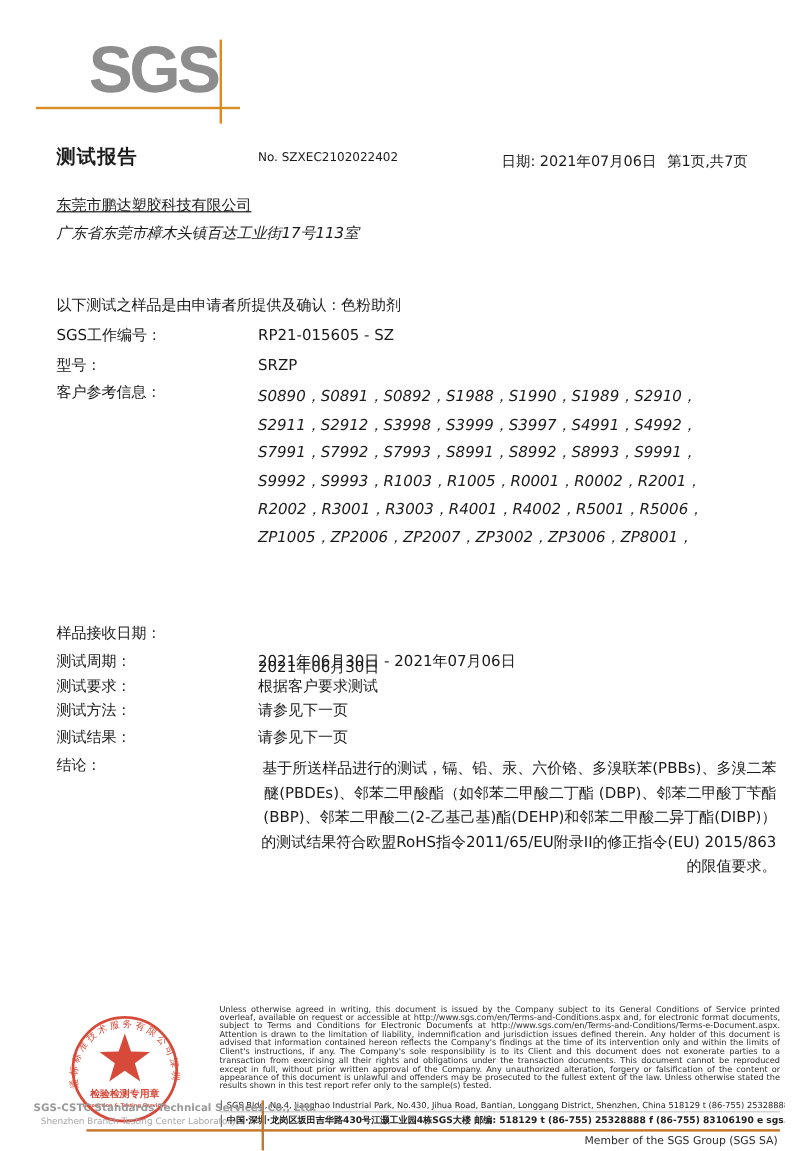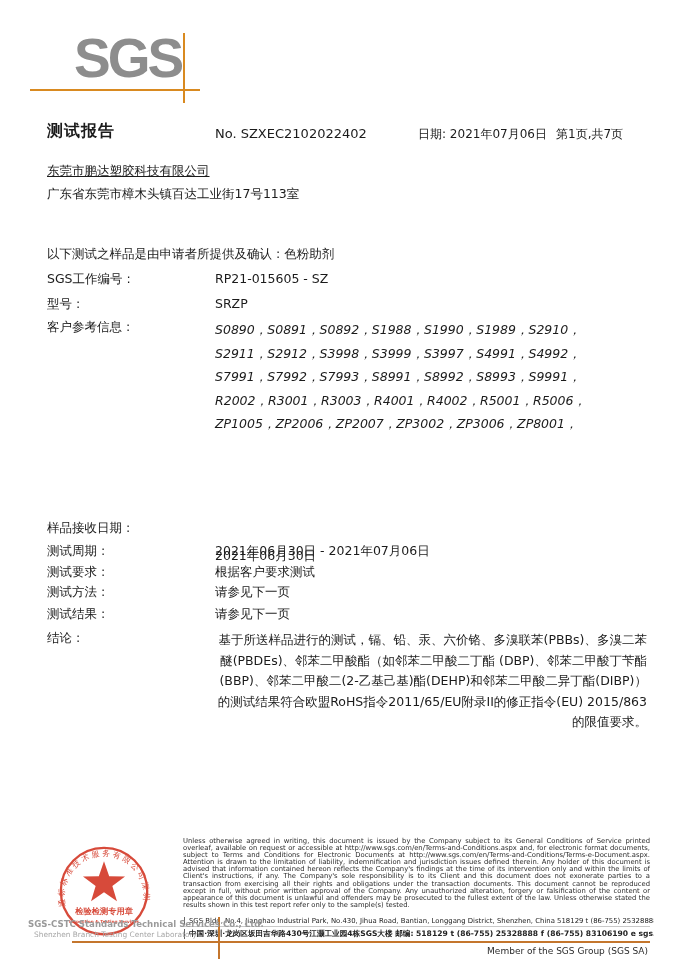--- a/index.html
+++ b/index.html
@@ -6,27 +6,27 @@
   .page{position:relative;width:677px;height:959px;background:#ffffff;overflow:hidden;
         font-family:"DejaVu Sans","Liberation Sans",sans-serif;color:#1b1b1b;}
 
   
   .logo{position:absolute;left:74px;top:26px;font-size:55px;font-weight:bold;
         color:#8d8d8d;letter-spacing:-3px;font-family:"Liberation Sans",sans-serif;}
   .logo-hline{position:absolute;left:30px;top:89px;width:170px;height:2px;background:#d98a20;}
   .logo-vline{position:absolute;left:183px;top:33px;width:2px;height:70px;background:#d98a20;}
 
   .doc-title{position:absolute;left:47px;top:121px;font-size:16px;font-weight:bold;letter-spacing:1px;}
-  .report-no{position:absolute;left:215px;top:126px;font-size:13px;}
+  .report-no{position:absolute;left:215px;top:126px;font-size:10px;}
   .hdr-date{position:absolute;left:418px;top:126px;font-size:12px;}
   .hdr-pages{position:absolute;left:556px;top:126px;font-size:12px;}
 
   
   .app-company{position:absolute;left:47px;top:163px;font-size:12.5px;text-decoration:underline;}
-  .app-address{position:absolute;left:47px;top:186px;font-size:12.5px;}
+  .app-address{position:absolute;left:47px;top:186px;font-size:12.5px;font-style:italic;}
 
   
   .intro{position:absolute;left:47px;top:246px;font-size:12.5px;}
   .lbl{position:absolute;left:47px;font-size:12.5px;}
   .val{position:absolute;left:215px;font-size:12.5px;}
   .ref-lines{position:absolute;left:215px;top:318px;font-size:12.5px;line-height:23.5px;font-style:italic;}
   .conclusion-text{position:absolute;left:215px;top:630px;width:432px;
                    font-size:12.5px;line-height:20.6px;text-align:right;}
 
   
@@ -73,20 +73,21 @@
   <div class="val" style="top:271px">RP21-015605 - SZ</div>
 
   <div class="lbl" style="top:296px">型号 :</div>
   <div class="val" style="top:296px">SRZP</div>
 
   <div class="lbl" style="top:319px">客户参考信息 :</div>
   <div class="ref-lines">
     <div>S0890，S0891，S0892，S1988，S1990，S1989，S2910，</div>
     <div>S2911，S2912，S3998，S3999，S3997，S4991，S4992，</div>
     <div>S7991，S7992，S7993，S8991，S8992，S8993，S9991，</div>
+    <div>S9992，S9993，R1003，R1005，R0001，R0002，R2001，</div>
     <div>R2002，R3001，R3003，R4001，R4002，R5001，R5006，</div>
     <div>ZP1005，ZP2006，ZP2007，ZP3002，ZP3006，ZP8001，</div>
   </div>
 
   <div class="lbl" style="top:520px">样品接收日期 :</div>
   <div class="val" style="top:548px">2021年06月30日</div>
 
   <div class="lbl" style="top:543px">测试周期 :</div>
   <div class="val" style="top:543px">2021年06月30日 - 2021年07月06日</div>
 

